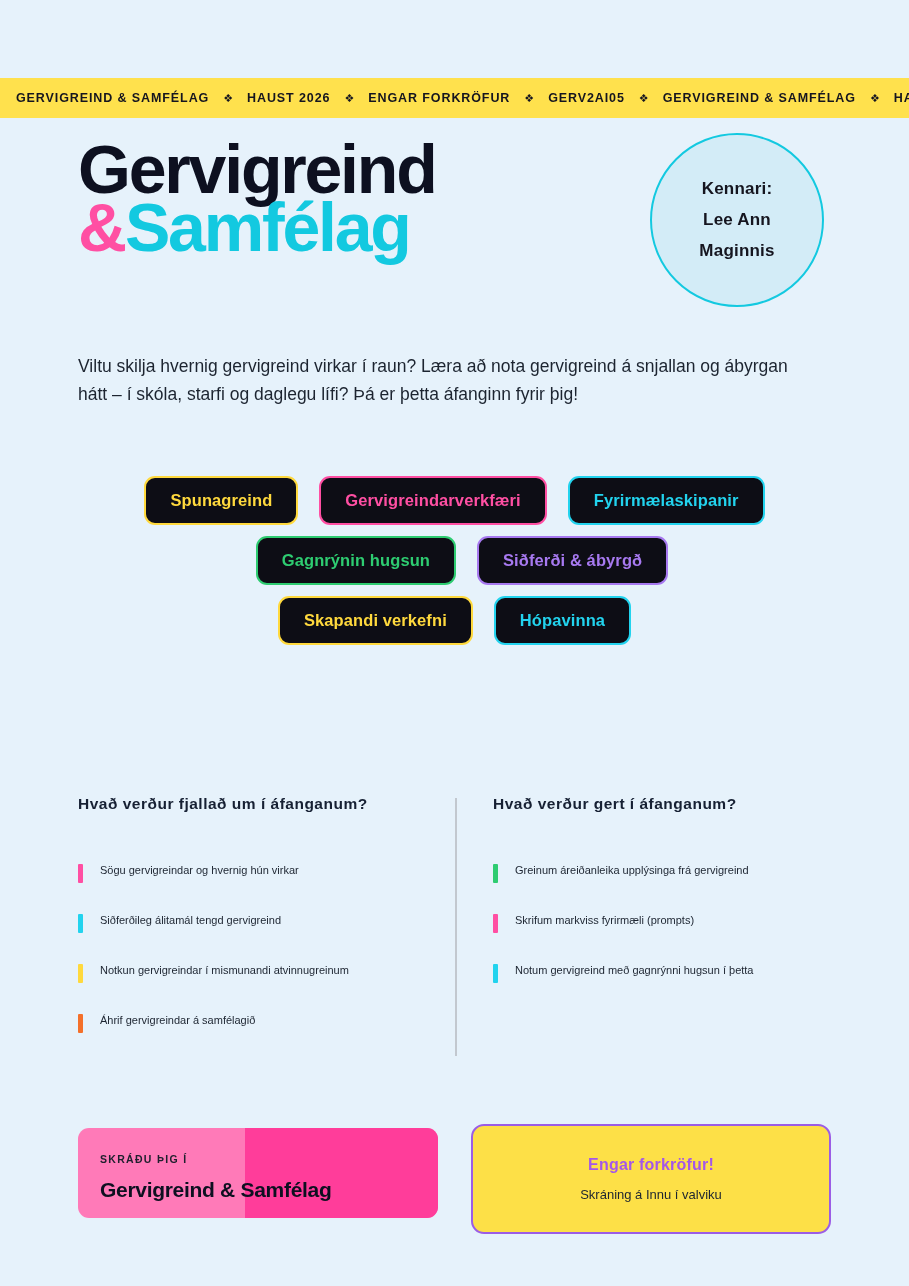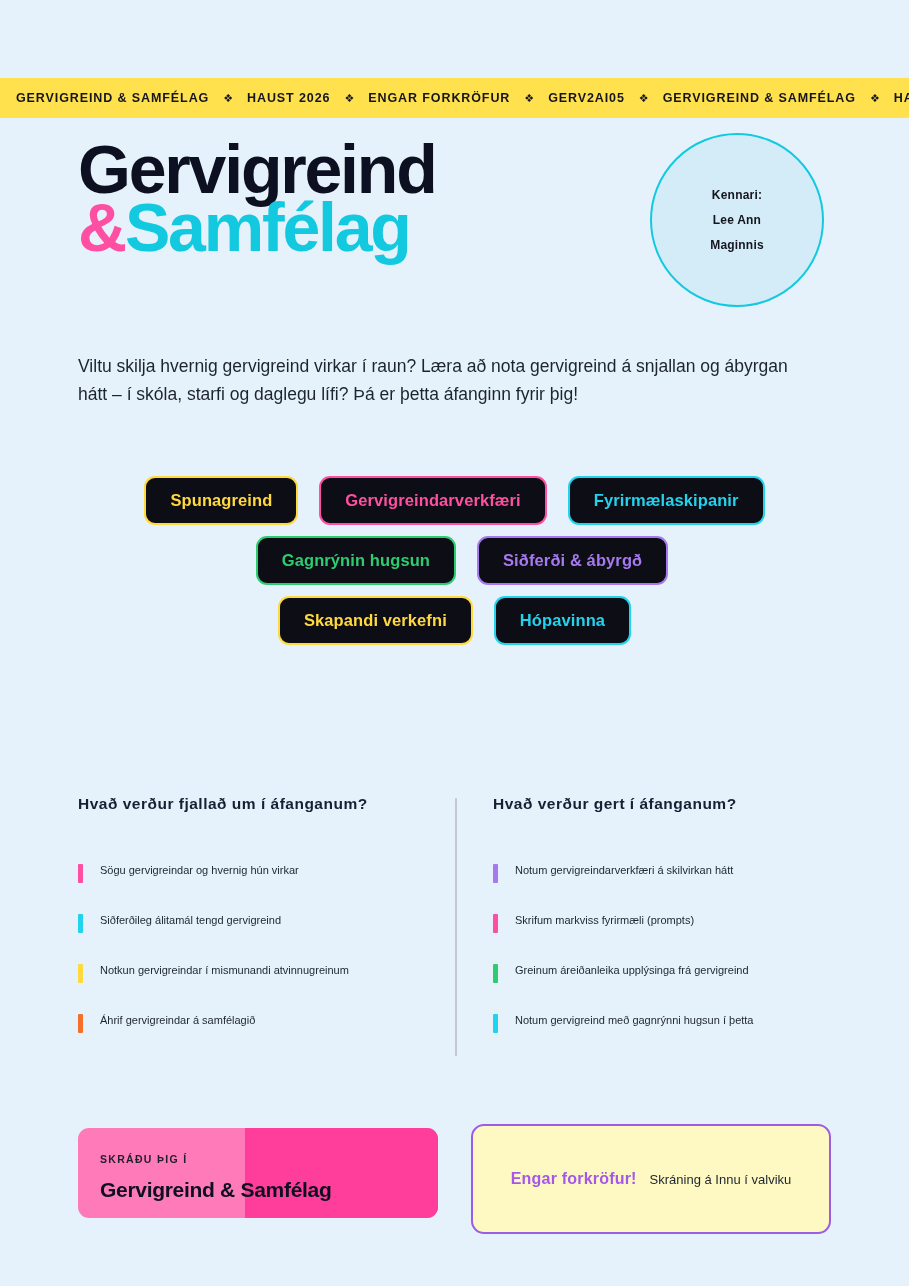--- a/index.html
+++ b/index.html
@@ -79,21 +79,21 @@
     border-radius: 50%;
     border: 2.5px solid #13c9e0;
     background: #d3ecf7;
     display: flex;
     flex-direction: column;
     align-items: center;
     justify-content: center;
     gap: 11px;
   }
   .teacher-circle span {
-    font-size: 12px;
+    font-size: 17px;
     font-weight: bold;
     color: #15151f;
     letter-spacing: 0.2px;
   }
 
   
   .intro {
     position: absolute;
     top: 352px;
     left: 78px;
@@ -210,23 +210,23 @@
   }
 
   .card-req {
     position: absolute;
     top: 1124px;
     left: 471px;
     width: 360px;
     height: 110px;
     border-radius: 13px;
     border: 2.5px solid #9b5de5;
-    background: #fef9c3;
-    display: flex;
-    flex-direction: row;
+    background: #fde047;
+    display: flex;
+    flex-direction: column;
     align-items: center;
     justify-content: center;
     gap: 13px;
   }
   .card-req .req-title {
     font-size: 16px;
     font-weight: bold;
     color: #a457e8;
     letter-spacing: 0.2px;
   }
@@ -306,30 +306,26 @@
           <div class="bullet">
             <div class="bullet-bar" style="background: rgb(244, 112, 42);"></div>
             <div class="bullet-text">Áhrif gervigreindar á samfélagið</div>
           </div>
         </div>
     </div>
     <div class="col col-right">
       <div class="col-head">Hvað verður gert í áfanganum?</div>
       <div id="right-list">
           <div class="bullet">
-            <div class="bullet-bar" style="background: rgb(167, 121, 240);"></div>
-            <div class="bullet-text">Notum gervigreindarverkfæri á skilvirkan hátt</div>
+            <div class="bullet-bar" style="background: rgb(46, 204, 113);"></div>
+            <div class="bullet-text">Greinum áreiðanleika upplýsinga frá gervigreind</div>
           </div>
           <div class="bullet">
             <div class="bullet-bar" style="background: rgb(255, 79, 163);"></div>
             <div class="bullet-text">Skrifum markviss fyrirmæli (prompts)</div>
-          </div>
-          <div class="bullet">
-            <div class="bullet-bar" style="background: rgb(46, 204, 113);"></div>
-            <div class="bullet-text">Greinum áreiðanleika upplýsinga frá gervigreind</div>
           </div>
           <div class="bullet">
             <div class="bullet-bar" style="background: rgb(34, 211, 238);"></div>
             <div class="bullet-text">Notum gervigreind með gagnrýnni hugsun í þetta</div>
           </div>
         </div>
     </div>
   </div>
 
   <div class="card-enroll">

